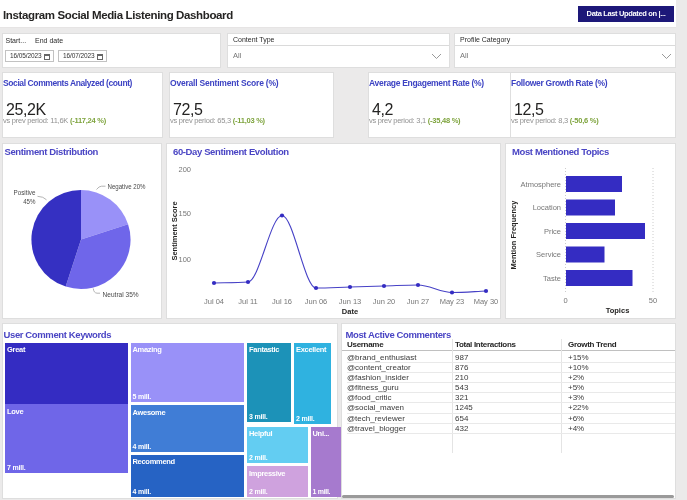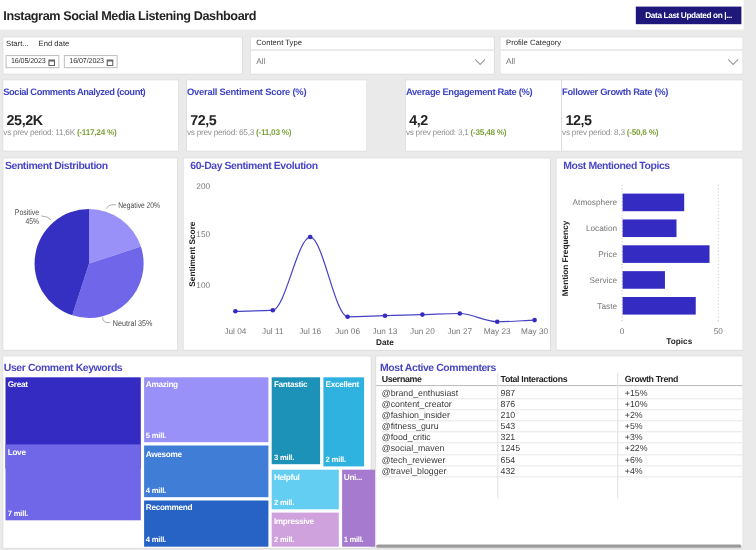--- a/index.html
+++ b/index.html
@@ -1,21 +1,21 @@
 <!DOCTYPE html>
 <html><head>
 <meta charset="utf-8">
 <style>
 * { margin:0; padding:0; box-sizing:border-box; }
 html,body { width:687px; height:500px; overflow:hidden; }
 body { background:#ebeaea; font-family:"Liberation Sans", sans-serif; position:relative; }
 .card { position:absolute; background:#fff; border:1px solid #dedede; }
 .abs { position:absolute; }
 .ktitle { position:absolute; left:0px; top:6.4px; font-size:8.5px; font-weight:700; color:#3d43c3; white-space:nowrap; letter-spacing:-0.4px; line-height:9.5px; }
-.kbig { position:absolute; left:3px; top:29px; font-size:13px; font-weight:700; color:#252423; letter-spacing:-0.4px; line-height:15.5px; }
+.kbig { position:absolute; left:3px; top:29px; font-size:16px; font-weight:400; color:#252423; letter-spacing:-0.4px; line-height:15.5px; }
 .ksub { position:absolute; left:0px; top:44px; font-size:7.5px; color:#919191; white-space:nowrap; letter-spacing:-0.25px; line-height:8.5px; }
 .ksub b { color:#7da33c; font-weight:700; }
 .vtitle { position:absolute; font-size:9.5px; font-weight:700; color:#4a45c4; white-space:nowrap; letter-spacing:-0.38px; line-height:10.5px; }
 .tile { position:absolute; overflow:hidden; }
 .tname { position:absolute; left:2px; top:2.5px; font-size:7.5px; font-weight:700; color:#fff; white-space:nowrap; letter-spacing:-0.3px; }
 .tval { position:absolute; left:2px; bottom:2px; font-size:7px; font-weight:700; color:#fff; white-space:nowrap; letter-spacing:-0.2px; }
 .trow { height:10.2px; line-height:10.2px; position:relative; width:328px; border-bottom:1px solid #e9e9e9; }
 .trow .c2 { position:absolute; left:108px; }
 .trow .c3 { position:absolute; left:221px; }
 </style>

